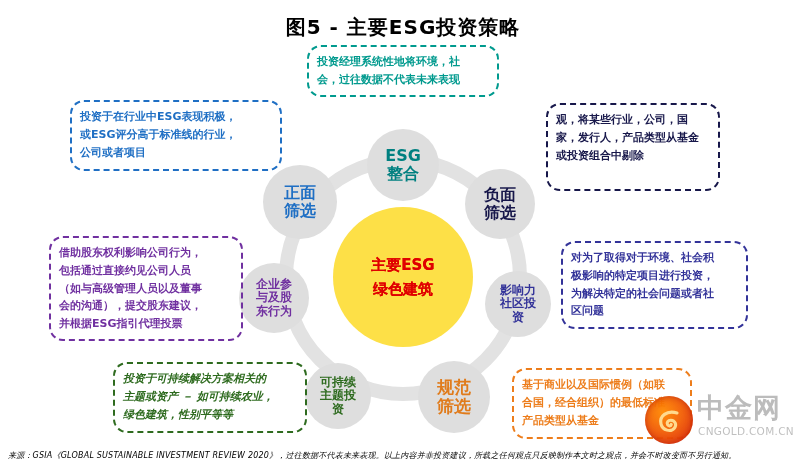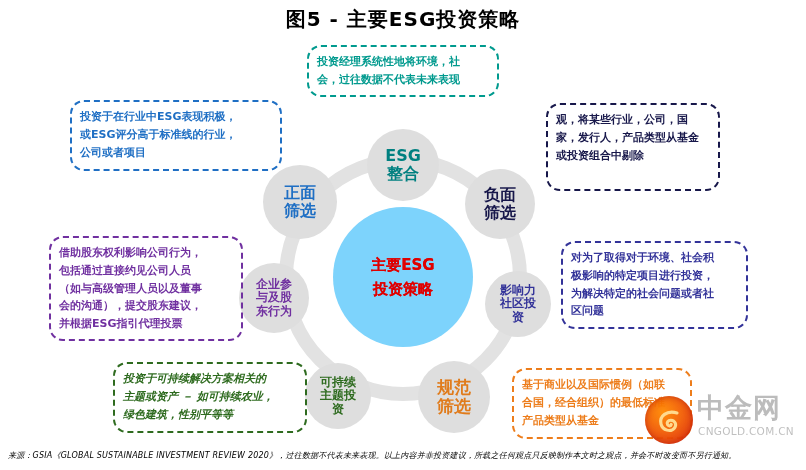--- a/index.html
+++ b/index.html
@@ -6,37 +6,37 @@
   body{
     width:806px;height:470px;
     background:#ffffff;
     font-family:"DejaVu Sans","Liberation Sans",sans-serif;
     position:relative;overflow:hidden;
   }
   #stage{position:absolute;left:0;top:0;width:806px;height:470px;}
 
   
   .title{
-    position:absolute;left:0;top:6px;width:806px;
+    position:absolute;left:0;top:14px;width:806px;
     text-align:center;
     font-size:20px;font-weight:bold;color:#000000;
     letter-spacing:1px;
     font-family:"DejaVu Sans","Liberation Sans",sans-serif;
   }
 
   
   .ring-wrap{position:absolute;left:233px;top:113px;width:340px;height:330px;}
   .ring{
     position:absolute;left:46px;top:40px;width:248px;height:248px;
     border:14px solid #e2e2e2;border-radius:50%;
     box-sizing:border-box;
   }
   .center-circle{
     position:absolute;left:100px;top:94px;width:140px;height:140px;
-    background:#7dd3fc;border-radius:50%;
+    background:#fde047;border-radius:50%;
     display:flex;flex-direction:column;align-items:center;justify-content:center;
     gap:9px;
   }
   .center-line{
     color:#e00000;font-weight:bold;font-size:15px;line-height:1;
     white-space:nowrap;
     text-shadow:0 0 0 #e00000;
   }
   .node{
     position:absolute;border-radius:50%;
@@ -105,21 +105,21 @@
 
 <div id="stage">
 
   <div class="title">图5  -  主要ESG投资策略</div>
 
   <div class="ring-wrap">
     <div class="ring"></div>
 
     <div class="center-circle">
       <div class="center-line">主要ESG</div>
-      <div class="center-line">投资策略</div>
+      <div class="center-line">绿色建筑</div>
     </div>
 
     <div id="nodes-host">
         <div class="node" style="left: 134px; top: 16px; width: 72px; height: 72px; background: rgb(222, 222, 222); color: rgb(0, 128, 128); font-size: 16px;">
           <div>
             <span>ESG</span>
             <span>整合</span>
           </div>
         </div>
         <div class="node" style="left: 232px; top: 56px; width: 70px; height: 70px; background: rgb(222, 222, 222); color: rgb(23, 23, 74); font-size: 16px;">

